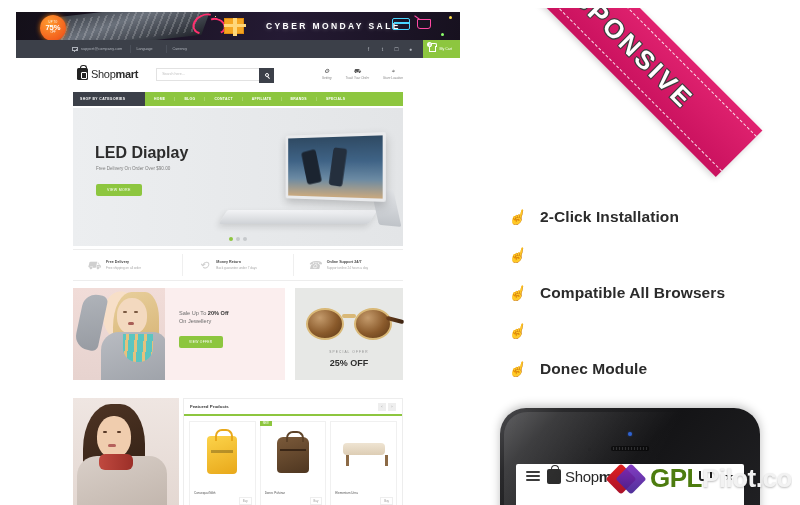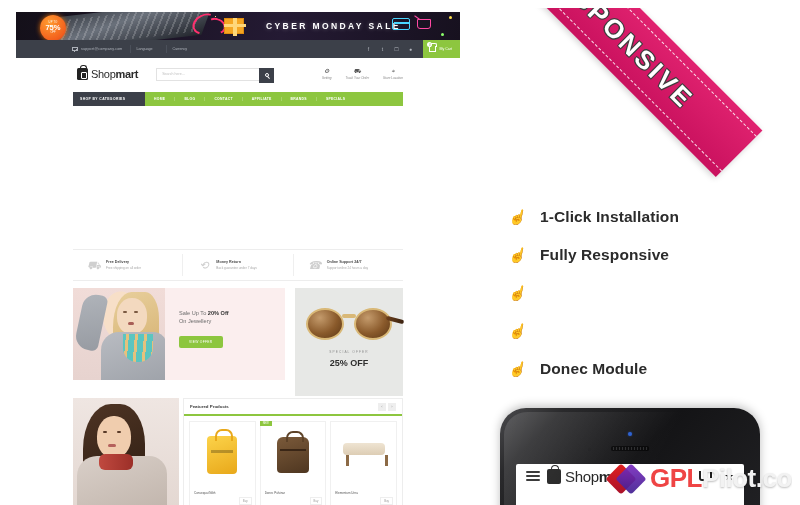--- a/index.html
+++ b/index.html
@@ -183,21 +183,21 @@
     background:repeating-linear-gradient(95deg,#57c6c0 0 3px,#e8c27a 3px 6px,#57c6c0 6px 9px);
     border-radius:0 0 14px 14px; opacity:.95;}
   .pa-arm{ position:absolute; left:6px; top:6px; width:24px; height:56px;
     background:linear-gradient(160deg,#b0b4ba,#979ba2); border-radius:14px 6px 6px 14px; transform:rotate(12deg);}
   .pa-txt{ padding:22px 0 0 14px; }
   .pa-txt .l1{ font-size:5.6px; color:#6d6d6d; }
   .pa-txt .l1 b{ color:#333; }
   .pa-txt .l2{ font-size:5.6px; color:#6d6d6d; margin-top:2px;}
   .pa-btn{ margin-top:12px; background:#8dc63f; color:#fff; font-size:3.3px;
     display:inline-block; padding:4px 10px; border-radius:2px; letter-spacing:.3px;}
-  .promo-b{ flex:1; height:108px; background:#e7e8e6; position:relative; }
+  .promo-b{ flex:1; height:92px; background:#e7e8e6; position:relative; }
   .glasses{ position:absolute; left:50%; top:20px; transform:translateX(-50%); width:86px; height:34px;}
   .lens{ position:absolute; top:0; width:38px; height:32px; border-radius:50%;
     background:radial-gradient(ellipse at 35% 28%,#c49b6c 0%,#8a5a2b 55%,#5b3716 100%);
     border:2px solid #d9b877; }
   .lens.l{ left:0; } .lens.r{ right:0; }
   .bridge{ position:absolute; left:36px; top:6px; width:14px; height:4px; background:#d9b877; border-radius:2px;}
   .temple{ position:absolute; right:-12px; top:10px; width:18px; height:4px;
     background:linear-gradient(90deg,#6b3f1c,#3b2210); border-radius:2px; transform:rotate(14deg);}
   .pb-so{ position:absolute; left:0; right:0; top:62px; text-align:center;
     font-size:3.2px; color:#8e8e8e; letter-spacing:1.1px; }
@@ -313,21 +313,21 @@
 
   
   .wm{ position:absolute; left:140px; top:455px; display:flex; align-items:center; gap:6px;
     z-index:40; }
   .wm-di{ width:34px;height:30px; position:relative; }
   .wm-di:before,.wm-di:after{ content:""; position:absolute; top:4px; width:22px;height:22px;
     transform:rotate(45deg); border-radius:3px; }
   .wm-di:before{ left:0; background:linear-gradient(135deg,#e02020,#a8112a); }
   .wm-di:after{ left:10px; background:linear-gradient(135deg,#7b2bbf,#3f1f8f); opacity:.92;}
   .wm-txt{ font-size:26px; font-weight:bold; letter-spacing:-.5px; white-space:nowrap;}
-  .wm-gpl{ color:#ef4444; }
+  .wm-gpl{ color:#4d7c0f; }
   .wm-rest{ color:#f2f2f2; text-shadow:0 1px 2px rgba(0,0,0,.25); }
 </style>
 </head>
 <body>
 
 <div class="page">
 
   <div class="preview">
 
     <div class="cm-banner">
@@ -406,20 +406,37 @@
       <div class="nav-links">
         <span>HOME</span>
         <span>BLOG</span>
         <span>CONTACT</span>
         <span>AFFILIATE</span>
         <span>BRANDS</span>
         <span>SPECIALS</span>
       </div>
     </div>
 
+    <div class="hero">
+      <h2>LED Diaplay</h2>
+      <p>Free Delivery On Order Over $90.00</p>
+      <span class="btn">VIEW MORE</span>
+      <div class="laptop">
+        <span class="lp-base"></span>
+        <span class="lp-stand"></span>
+        <span class="lp-screen">
+            <span class="lp-img"></span>
+          </span>
+      </div>
+      <div class="hero-dots">
+        <i class="on"></i>
+          <i></i>
+          <i></i>
+      </div>
+    </div>
 
     <div class="svcs">
       <div class="svc">
         <i class="ic">⛟</i>
         <span>
           <div class="tt">Free Delivery</div>
           <div class="ss">Free shipping on all order</div>
         </span>
       </div>
       <div class="svc">
@@ -517,28 +534,28 @@
 
   <div class="right">
 
     <div class="ribbon">
       <span>RESPONSIVE</span>
     </div>
 
     <div class="features">
       <div class="frow">
         <i class="fic">☝</i>
-        <span class="ftx">1-Click Installation</span>
+        <span class="ftx">2-Click Installation</span>
       </div>
       <div class="frow">
         <i class="fic">☝</i>
-        <span class="ftx">Fully Responsive</span>
       </div>
       <div class="frow">
         <i class="fic">☝</i>
+        <span class="ftx">Compatible All Browsers</span>
       </div>
       <div class="frow">
         <i class="fic">☝</i>
       </div>
       <div class="frow">
         <i class="fic">☝</i>
         <span class="ftx">Donec Module</span>
       </div>
     </div>
 

